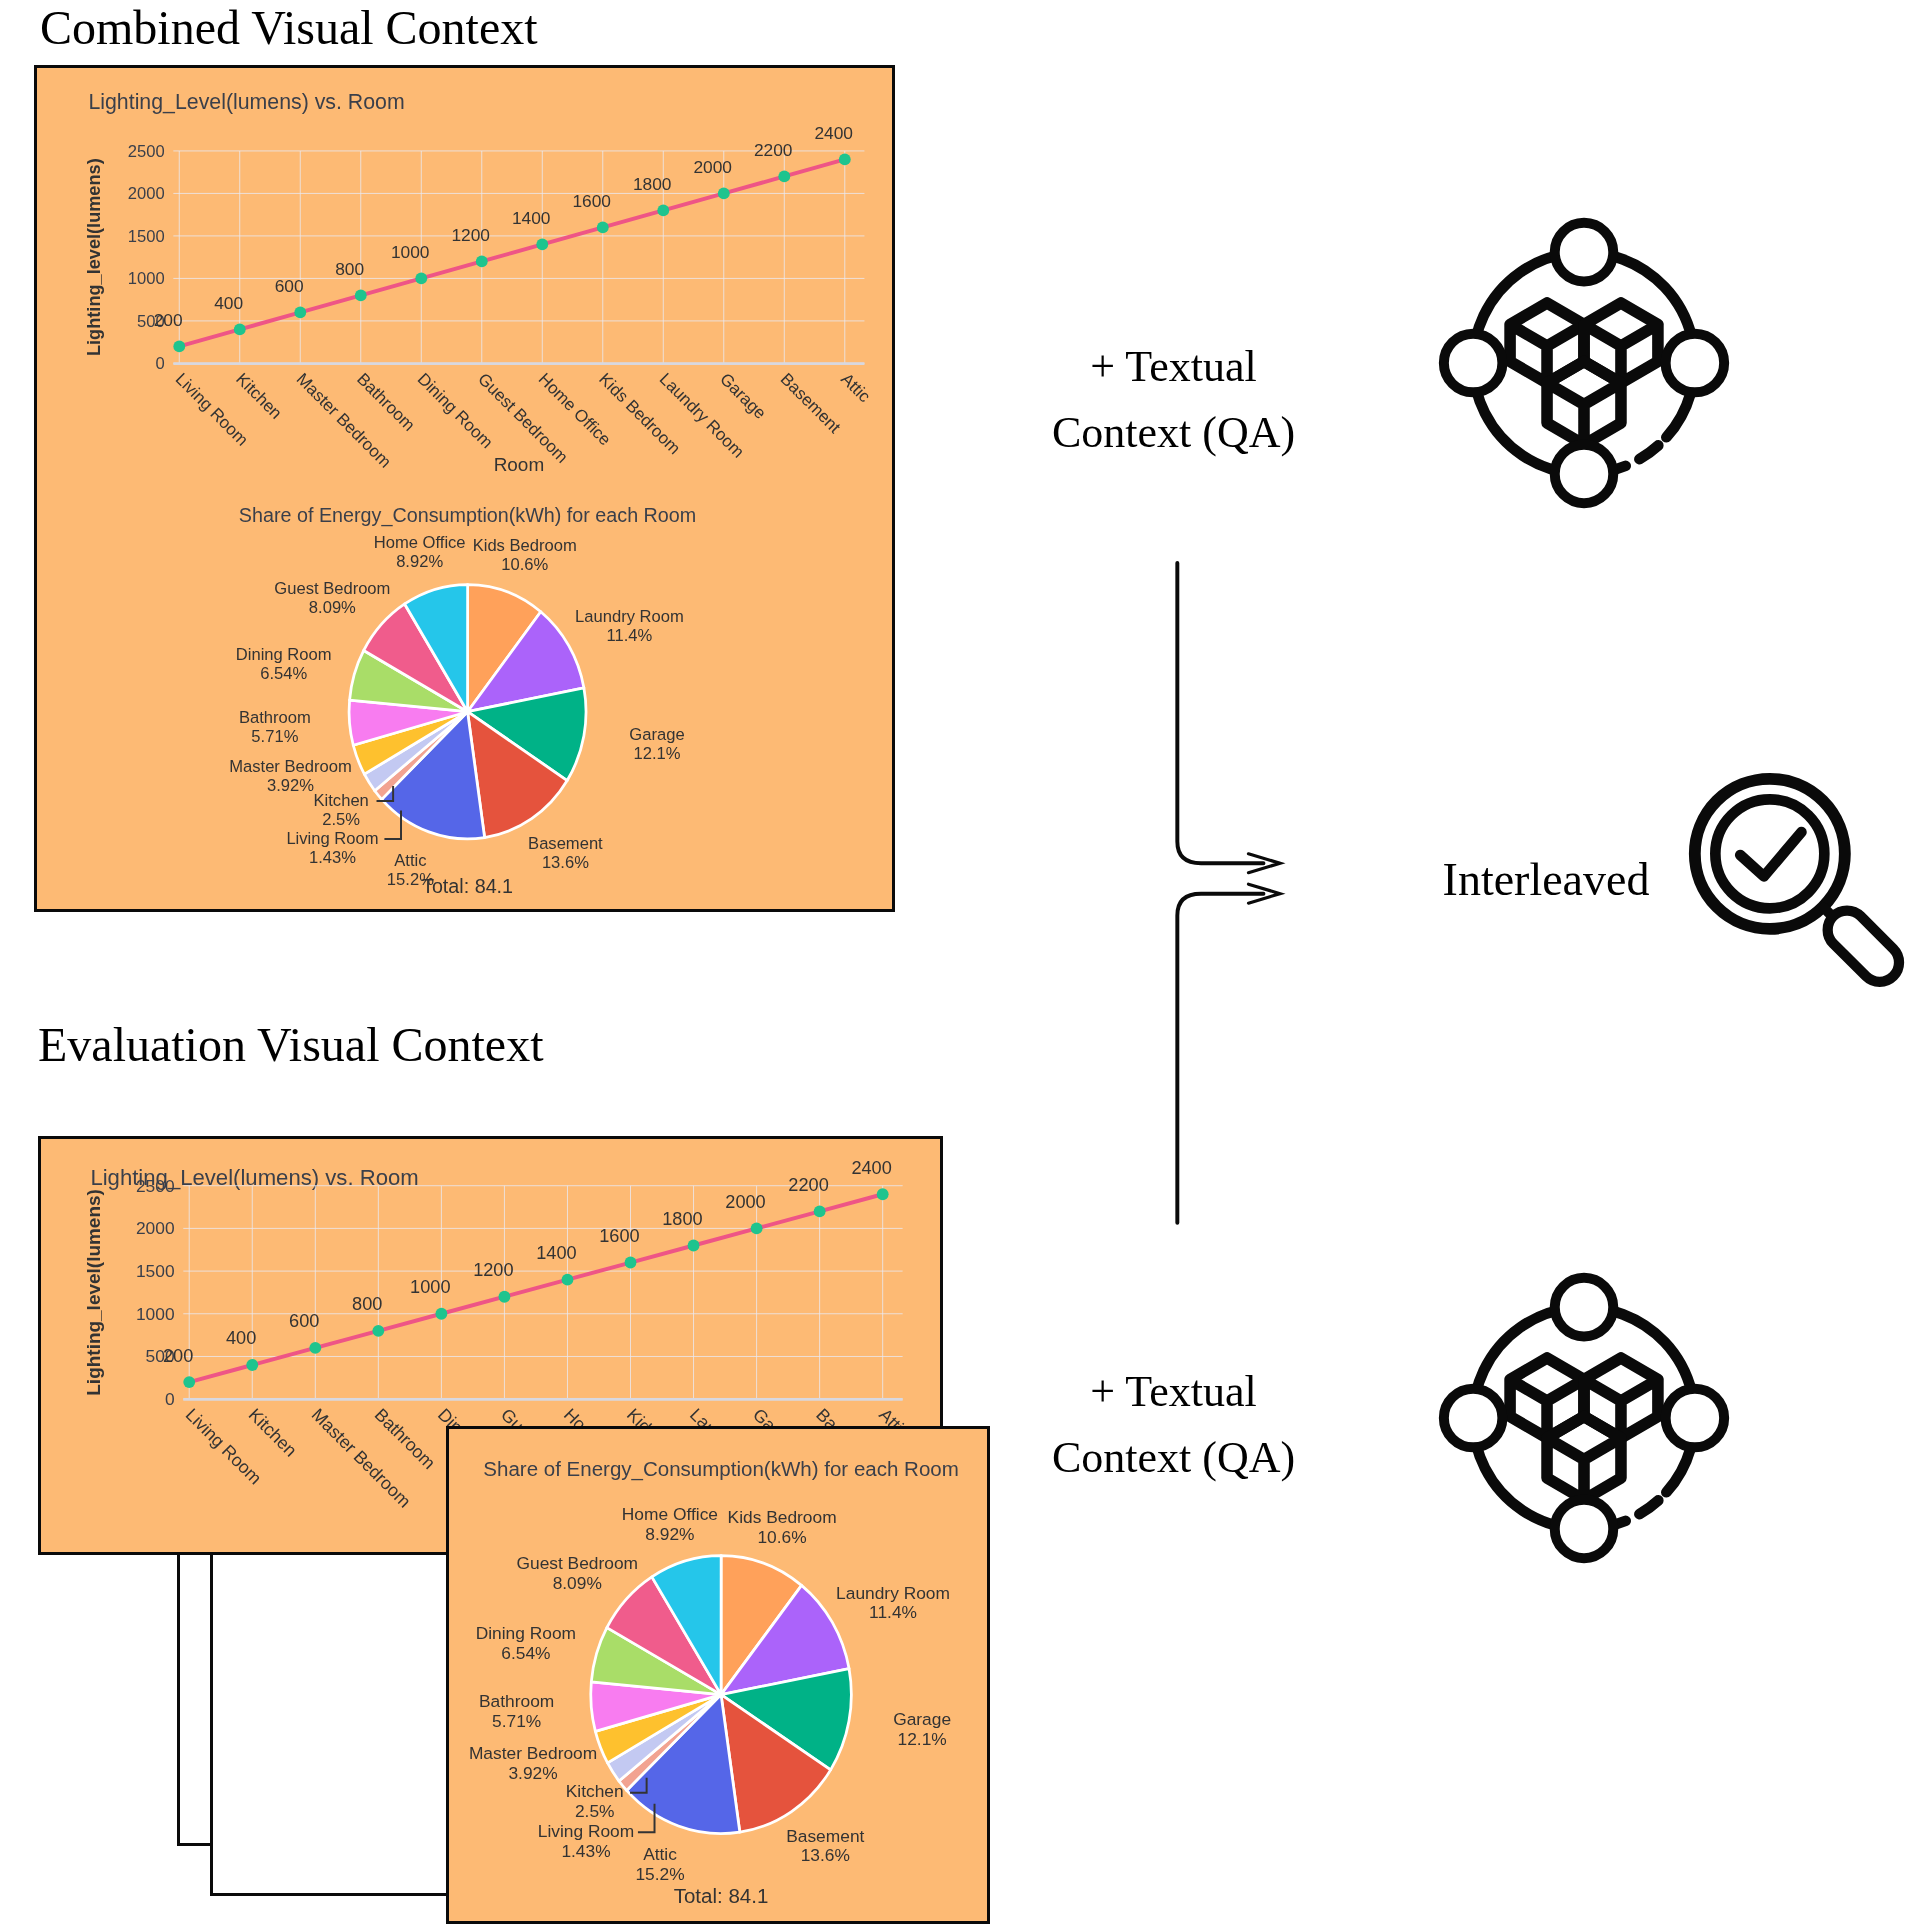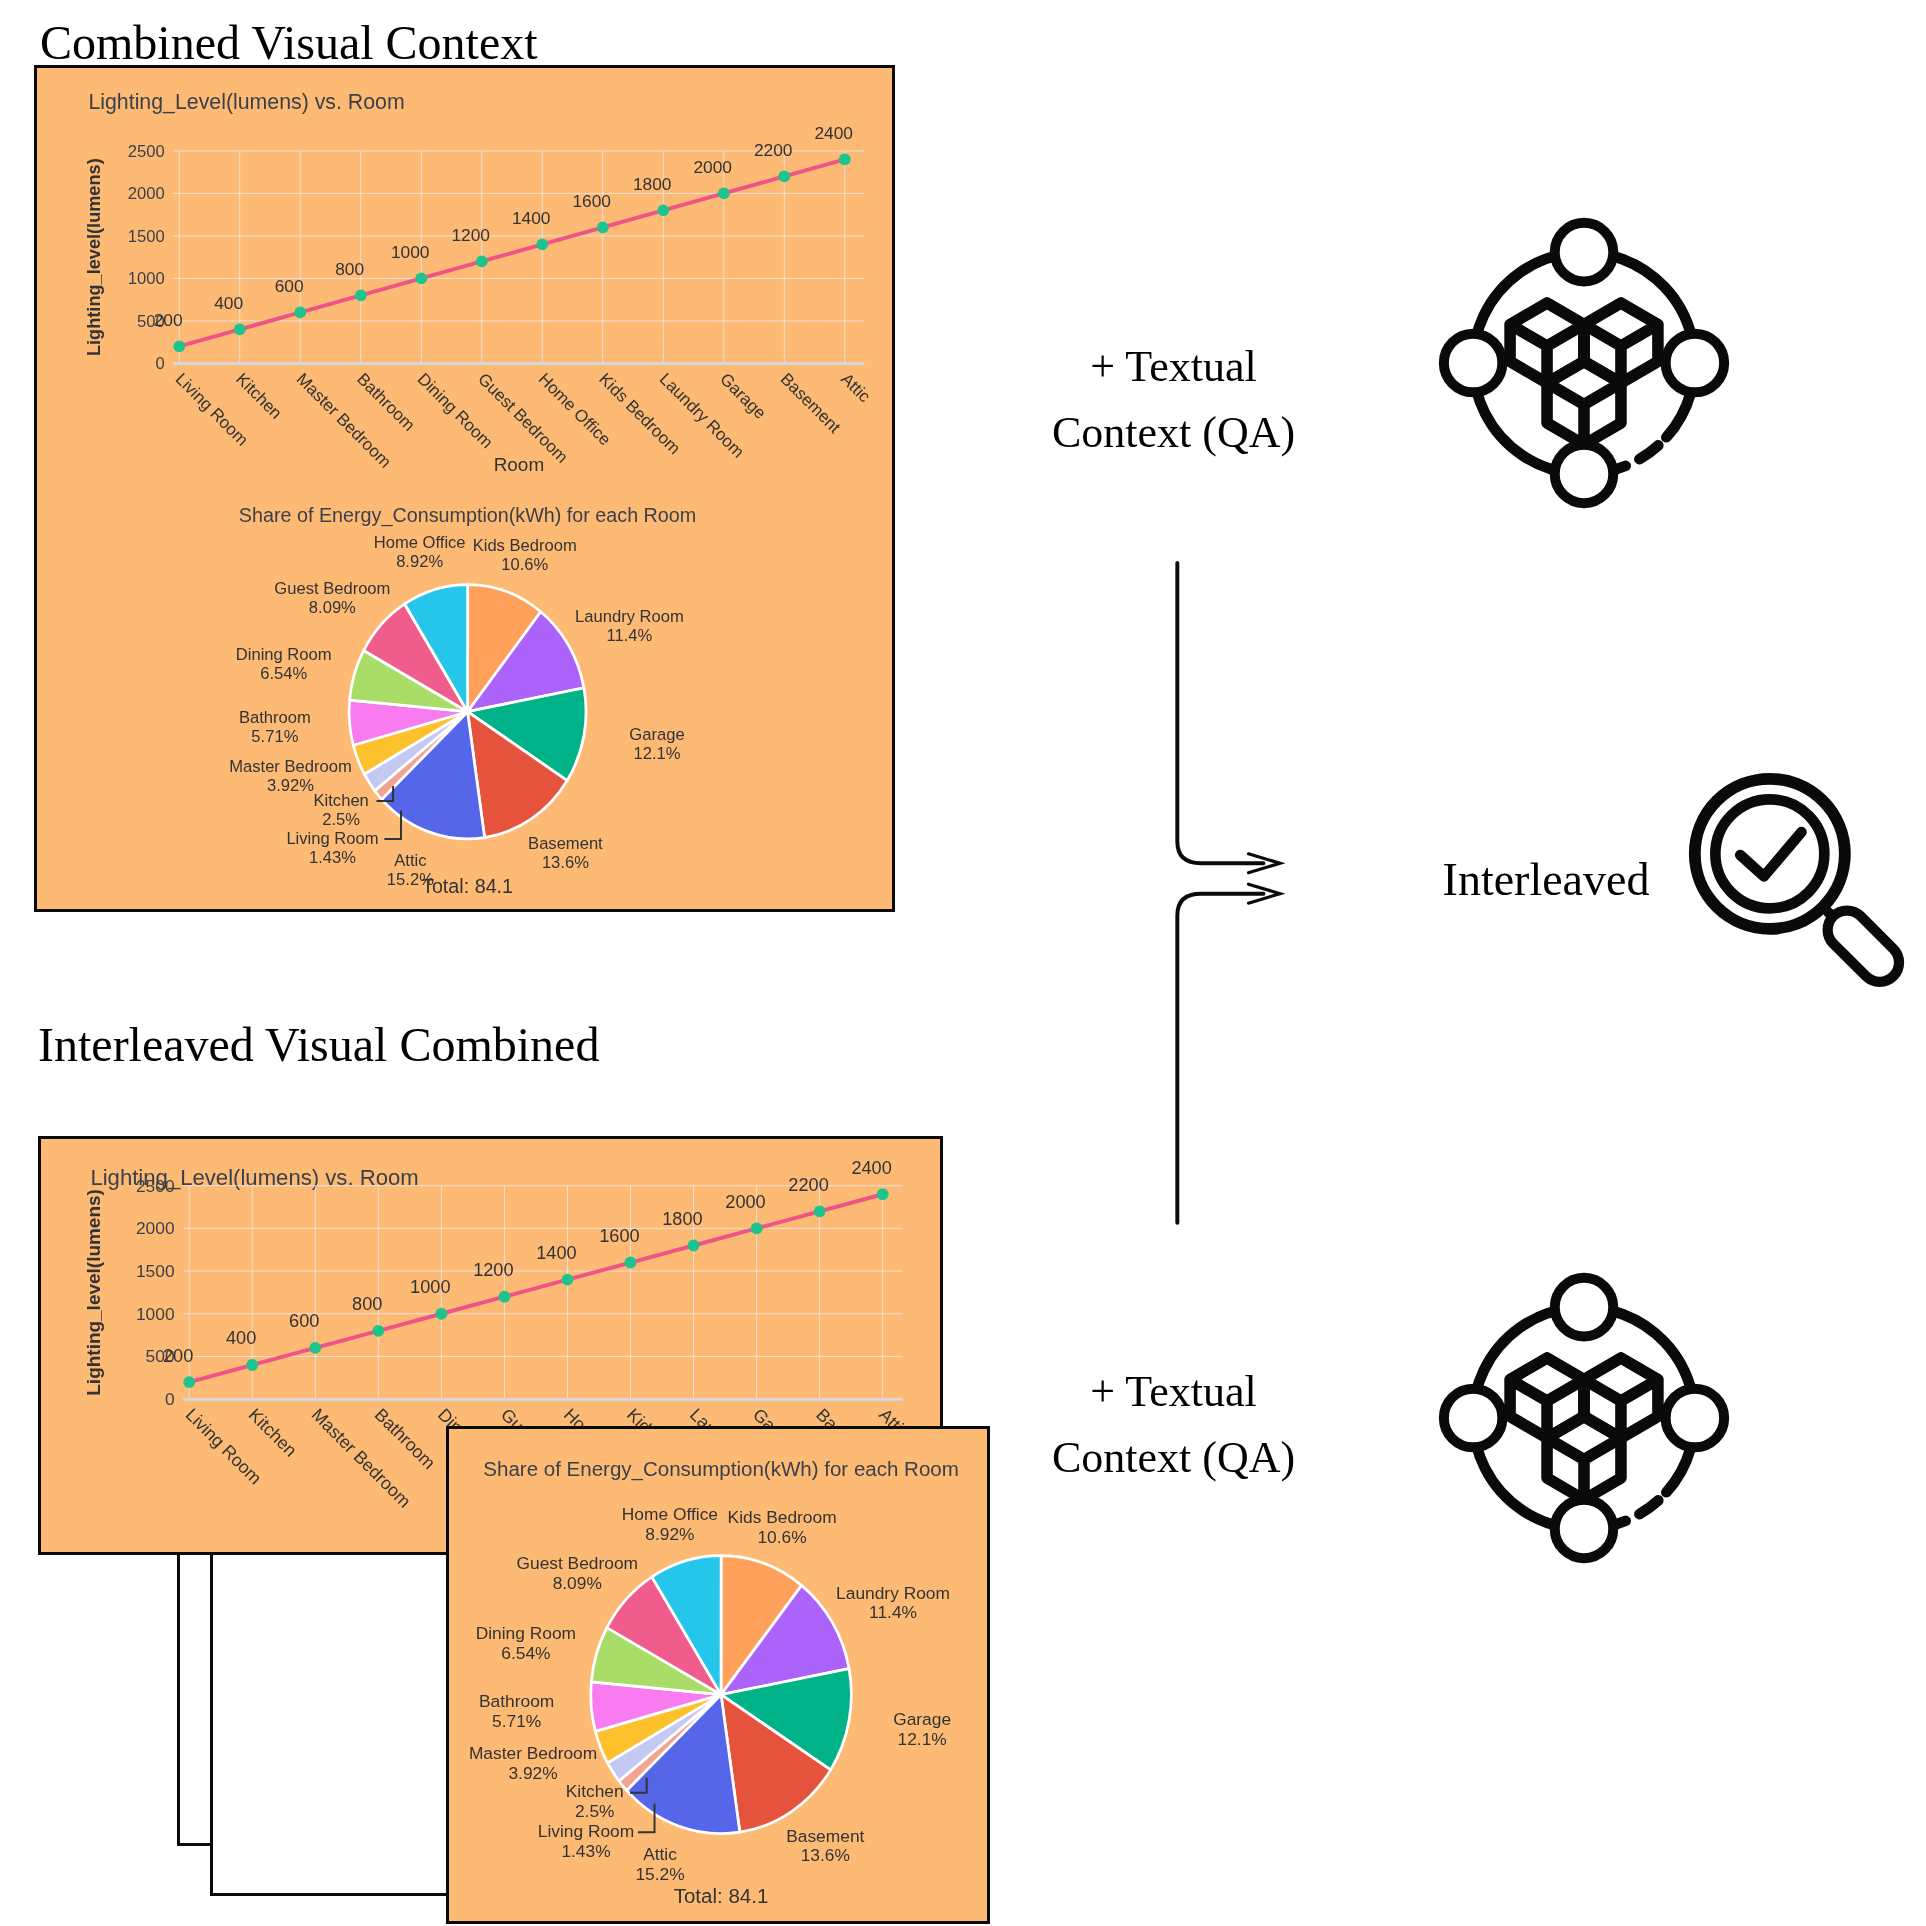--- a/index.html
+++ b/index.html
@@ -12,22 +12,22 @@
   .card{position:absolute;background:#fdba74;border:3.6px solid #0a0a0a;box-sizing:border-box;}
   .page{position:absolute;background:#fff;border:3.2px solid #0a0a0a;box-sizing:border-box;}
   svg{display:block;}
   .abs{position:absolute;}
 </style>
 </head>
 <body>
 
 <div id="canvas">
 
-  <div class="section-title serif" style="left:40px;top:15px;">Combined Visual Context</div>
-  <div class="section-title serif" style="left:38px;top:1017px;">Interleaved Visual Combined</div>
+  <div class="section-title serif" style="left:40px;top:0;">Combined Visual Context</div>
+  <div class="section-title serif" style="left:38px;top:1017px;">Evaluation Visual Context</div>
 
   <div class="card" style="left:34px;top:65px;width:861px;height:847px;z-index:3;">
     <svg id="combined-svg" width="854" height="840" viewBox="0 0 2162 2127">
         <text x="130" y="105" font-size="54" fill="#3a3f4a" font-weight="500">Lighting_Level(lumens) vs. Room</text>
         <line x1="345" x2="2095" y1="748" y2="748" stroke="#E9E9F2" stroke-width="2"></line>
         <text x="323" y="763" font-size="42" fill="#3a3f4a" text-anchor="end">0</text>
         <line x1="345" x2="2095" y1="640.4" y2="640.4" stroke="#E9E9F2" stroke-width="2"></line>
         <text x="323" y="655.4" font-size="42" fill="#3a3f4a" text-anchor="end">500</text>
         <line x1="345" x2="2095" y1="532.8" y2="532.8" stroke="#E9E9F2" stroke-width="2"></line>
         <text x="323" y="547.8" font-size="42" fill="#3a3f4a" text-anchor="end">1000</text>

